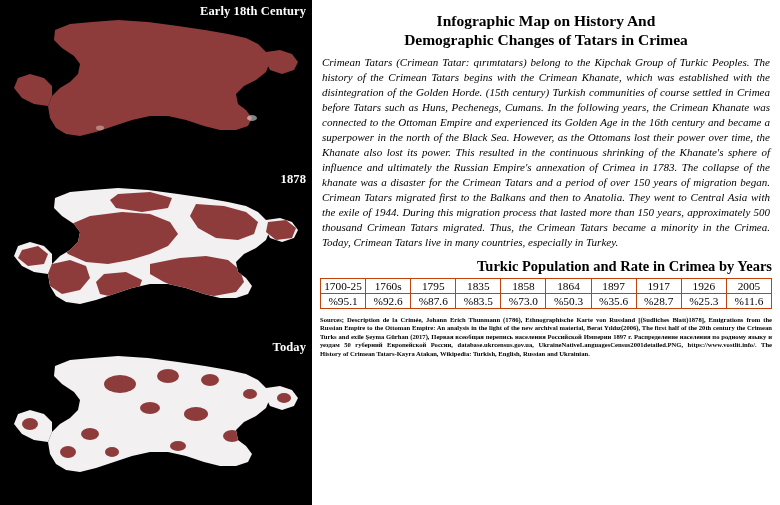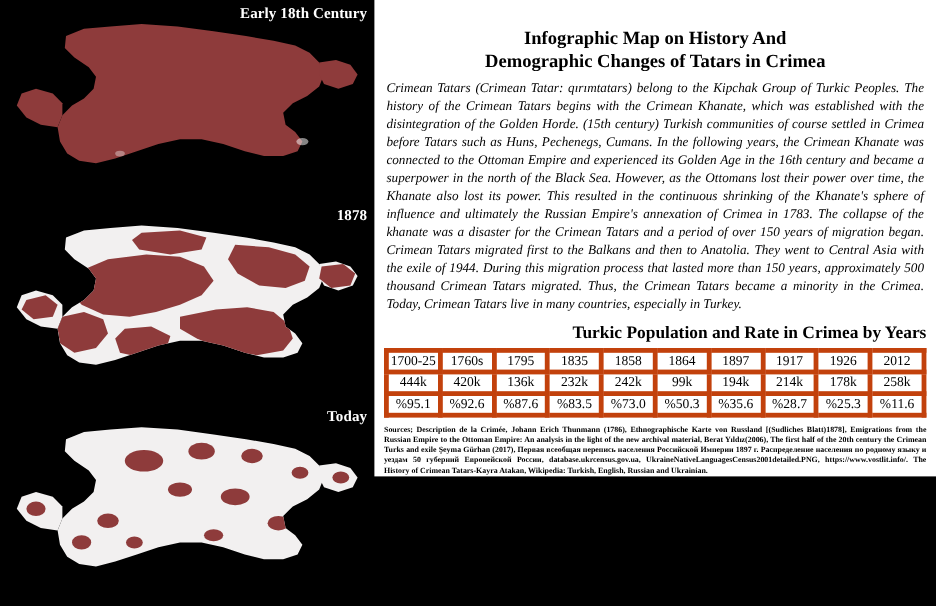--- a/index.html
+++ b/index.html
@@ -47,24 +47,24 @@
   }
   .map-svg {
     position: absolute;
     left: 0; top: 0;
     width: 312px; height: 168px;
   }
   
   #info-panel {
     position: relative;
     width: 468px;
-    height: 397px;
+    height: 505px;
     background: #ffffff;
     flex: 0 0 468px;
-    padding: 20px 8px 4px 8px;
+    padding: 8px 8px 4px 8px;
     display: flex;
     flex-direction: column;
   }
   #title-block {
     text-align: center;
     font-weight: bold;
     font-size: 15.5px;
     line-height: 1.25;
     margin: 3px 0 5px 0;
     font-family: "Liberation Serif", serif;
@@ -89,21 +89,21 @@
   }
   #pop-table {
     width: 100%;
     border-collapse: collapse;
     font-size: 11.3px;
     font-family: "Liberation Serif", serif;
     color: #000;
     table-layout: fixed;
   }
   #pop-table td {
-    border: 4px solid #c2410c;
+    border: 1px solid #c2410c;
     text-align: center;
     padding: 1px 0;
     white-space: nowrap;
   }
   #pop-table tr.head td { font-weight: normal; }
   #sources {
     margin-top: 7px;
     font-size: 6.6px;
     line-height: 1.3;
     color: #000;
@@ -249,33 +249,21 @@
         <tr class="head">
           <td>1700-25</td>
           <td>1760s</td>
           <td>1795</td>
           <td>1835</td>
           <td>1858</td>
           <td>1864</td>
           <td>1897</td>
           <td>1917</td>
           <td>1926</td>
-          <td>2012</td>
-        </tr>
-        <tr>
-          <td>444k</td>
-          <td>420k</td>
-          <td>136k</td>
-          <td>232k</td>
-          <td>242k</td>
-          <td>99k</td>
-          <td>194k</td>
-          <td>214k</td>
-          <td>178k</td>
-          <td>258k</td>
+          <td>2005</td>
         </tr>
         <tr>
           <td>%95.1</td>
           <td>%92.6</td>
           <td>%87.6</td>
           <td>%83.5</td>
           <td>%73.0</td>
           <td>%50.3</td>
           <td>%35.6</td>
           <td>%28.7</td>

